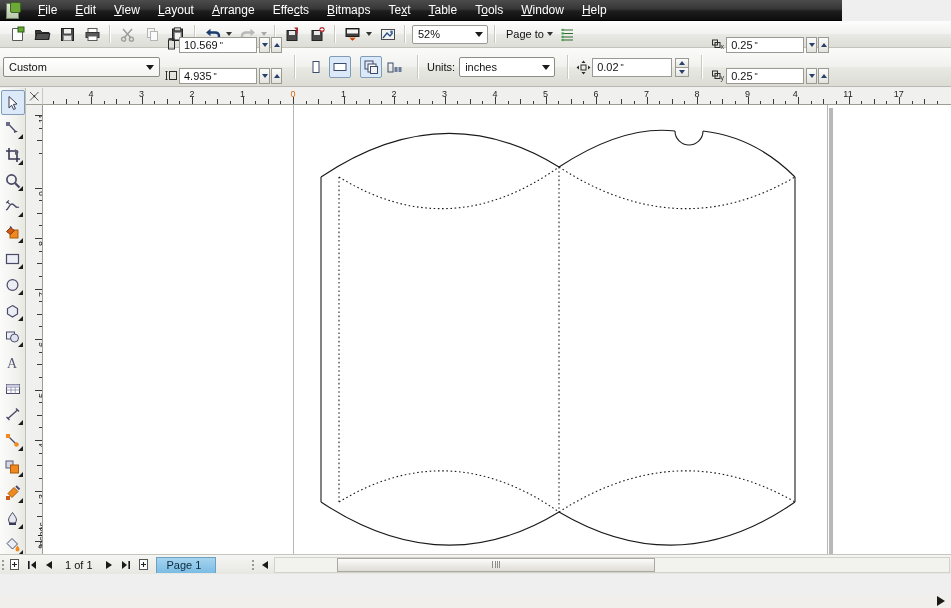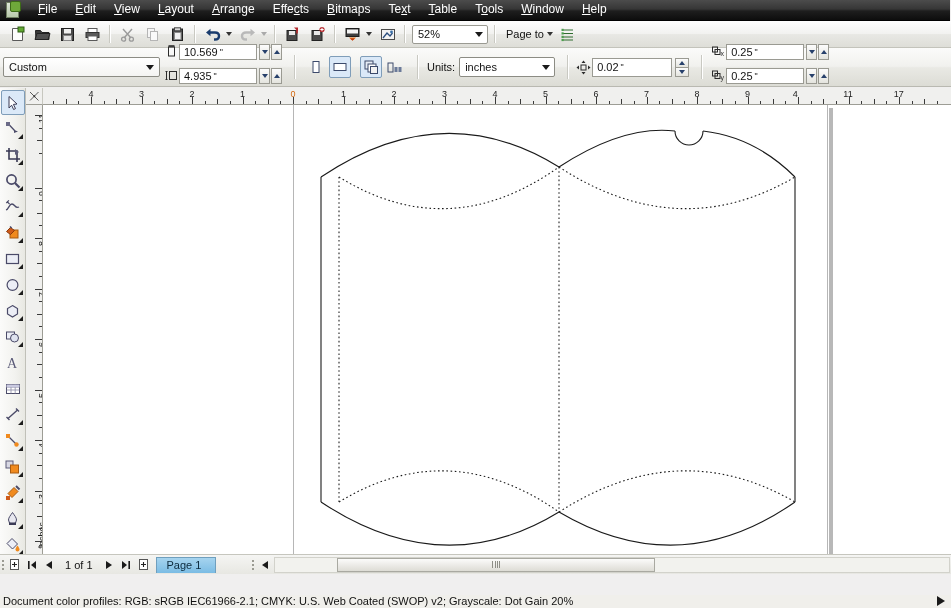--- a/index.html
+++ b/index.html
@@ -13,23 +13,23 @@
   }
   #app {
     position: relative;
     width: 951px; height: 608px;
     overflow: hidden;
     background: #f0efef;
   }
 
   
   #menubar {
-    position: absolute; left: 0; top: 0; width: 950px; height: 21px;
+    position: absolute; left: 0; top: 0; width: 842px; height: 21px;
     background: linear-gradient(to bottom, #4c4c4c 0%, #363636 45%, #1e1e1e 55%, #0d0d0d 100%);
-    display: flex; align-items: flex-start;
+    display: flex; align-items: center;
     box-sizing: border-box;
     border-bottom: 1px solid #000;
   }
   #menubar .applogo {
     width: 20px; height: 18px; margin-left: 3px; margin-right: 6px;
     position: relative;
   }
   #menubar .applogo .sheet {
     position: absolute; left: 3px; top: 2px; width: 11px; height: 14px;
     background: linear-gradient(to bottom,#dfe6d9,#b9c9ac);
@@ -95,21 +95,21 @@
     box-sizing: border-box;
   }
   .pagepreset {
     width: 157px; height: 20px; margin-left: 3px;
     background: linear-gradient(to bottom,#ffffff,#f4f4f2);
     border: 1px solid #8c8c84; border-radius: 2px;
     display: flex; align-items: center; box-sizing: border-box;
     font-size: 11px; color: #111; padding-left: 5px;
   }
   .spinwrap { display: flex; flex-direction: column; margin-left: 4px; }
-  .spinrow { display: flex; align-items: center; height: 17px; margin-bottom: 7px; }
+  .spinrow { display: flex; align-items: center; height: 17px; margin-bottom: 14px; }
   .spinicon { width: 15px; height: 15px; display: flex; align-items: center; justify-content: center; }
   .spinbox {
     width: 78px; height: 16px; background: #fff; border: 1px solid #9a9a92;
     box-sizing: border-box; font-size: 11px; color: #111;
     display: flex; align-items: center; padding-left: 4px;
   }
   .spinbox .unit { color: #222; margin-left: 2px; font-size: 9px; vertical-align: super; }
   .spinarrows { display: flex; margin-left: 1px; }
   .spinarrows .sa {
     width: 11px; height: 16px; box-sizing: border-box;
@@ -957,17 +957,16 @@
             <span></span>
             <span></span>
             <span></span>
         </span>
       </div>
     </div>
   </div>
 
 
   <div id="profilebar">
-    <span id="profiletext">Document color profiles: RGB: sRGB IEC61966-2.1; CMYK: U.S. Web Coated (SWOP) v2; Grayscale: Dot Gain 20%</span>
     <span id="profilearrow"></span>
   </div>
 
 </div>
 
 </body></html>

